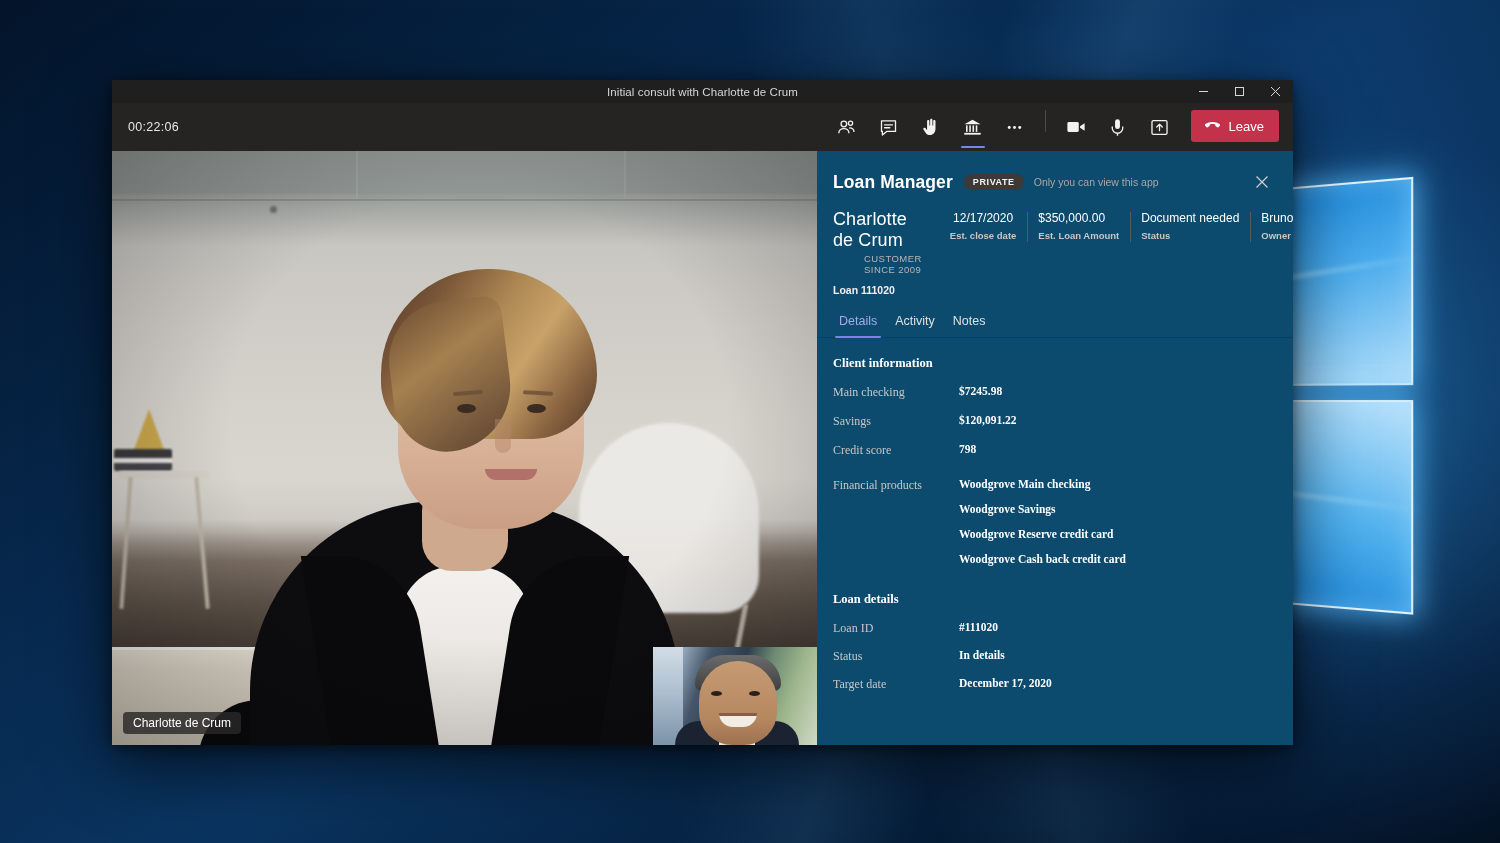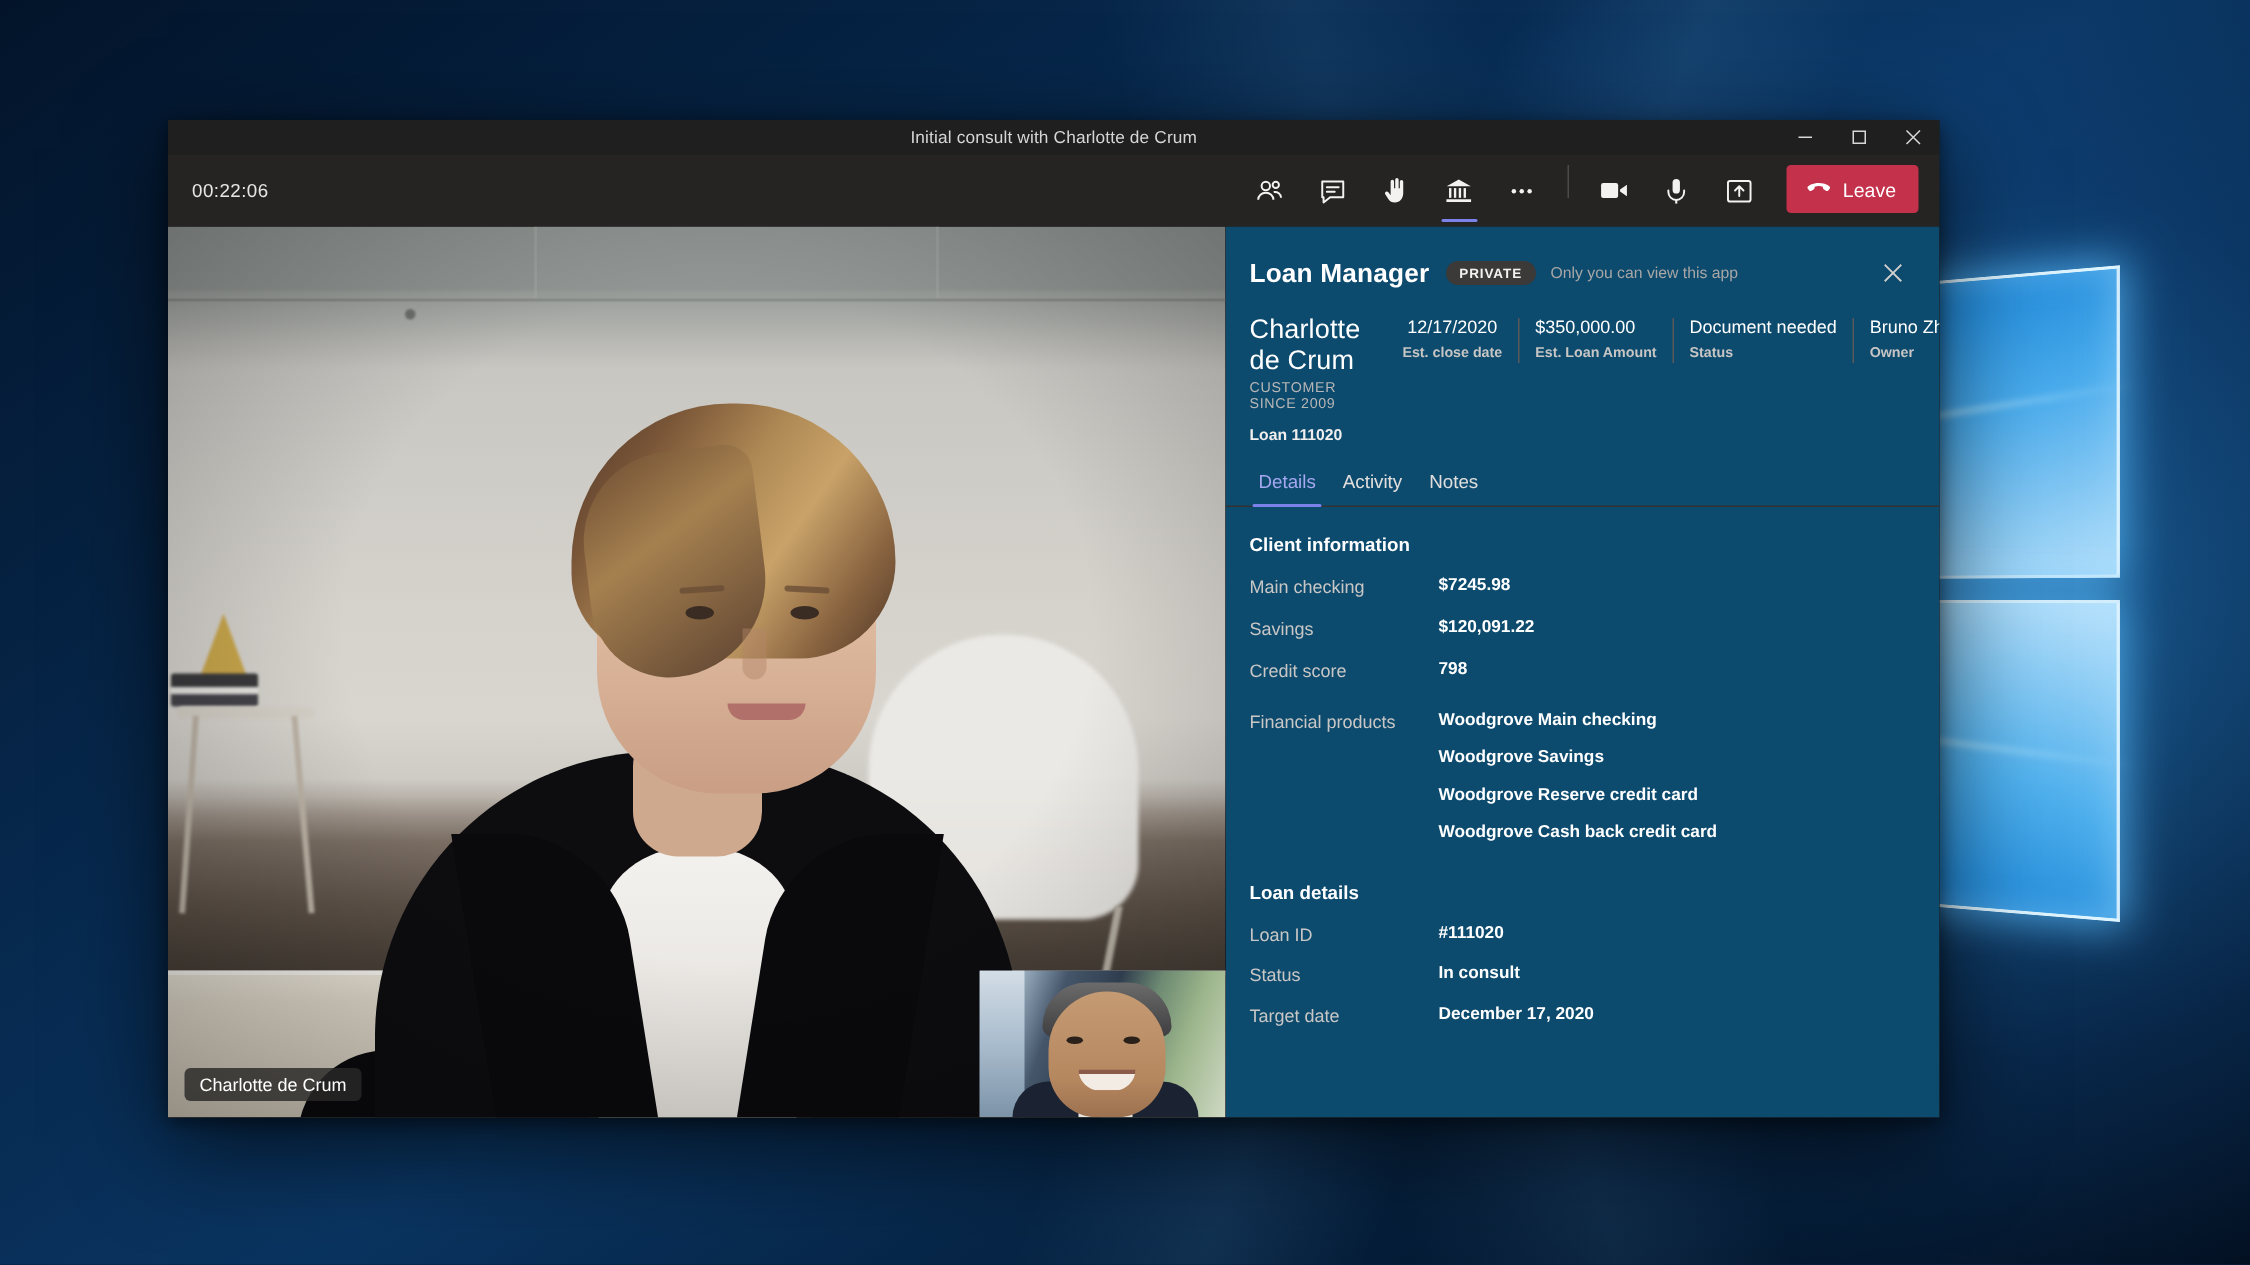--- a/index.html
+++ b/index.html
@@ -481,20 +481,21 @@
     font-size: 18px;
     color: #ffffff;
     line-height: 1.15;
     letter-spacing: 0.1px;
   }
   .ch-since {
     font-size: 9.5px;
     color: #b7b6b5;
     letter-spacing: 0.45px;
     margin-top: 3px;
+    margin-left: 31px;
   }
   .ch-loan {
     font-size: 10.5px;
     color: #f0efee;
     font-weight: bold;
     margin-top: 9px;
   }
   .ch-facts { display: flex; align-items: stretch; padding-top: 2px; }
   .fact { padding: 0 11px; position: relative; }
   .fact:first-child { padding-left: 0; text-align: center; }
@@ -528,20 +529,21 @@
     position: absolute;
     left: 2px; right: 2px; bottom: -1px;
     height: 2.5px; background: #7b83eb; border-radius: 2px;
   }
 
   
   .content {
     flex: 1 1 auto;
     overflow-y: auto;
     padding: 18px 16px 4px 16px;
+    font-family: Liberation Serif, serif;
   }
   .content::-webkit-scrollbar { width: 8px; }
   .content::-webkit-scrollbar-thumb { background: #484644; border-radius: 4px; }
   .content::-webkit-scrollbar-track { background: transparent; }
 
   .section-title {
     font-size: 12.5px;
     font-weight: bold;
     color: #ffffff;
     margin-bottom: 14px;
@@ -815,21 +817,21 @@
 
         <div class="section-title">Loan details</div>
 
         <div class="row" style="margin-bottom:13px">
           <div class="row-label">Loan ID</div>
           <div class="row-value">#111020</div>
         </div>
 
         <div class="row" style="margin-bottom:13px">
           <div class="row-label">Status</div>
-          <div class="row-value">In consult</div>
+          <div class="row-value">In details</div>
         </div>
 
         <div class="row">
           <div class="row-label">Target date</div>
           <div class="row-value">December 17, 2020</div>
         </div>
 
       </div>
     </div>
   </div>

